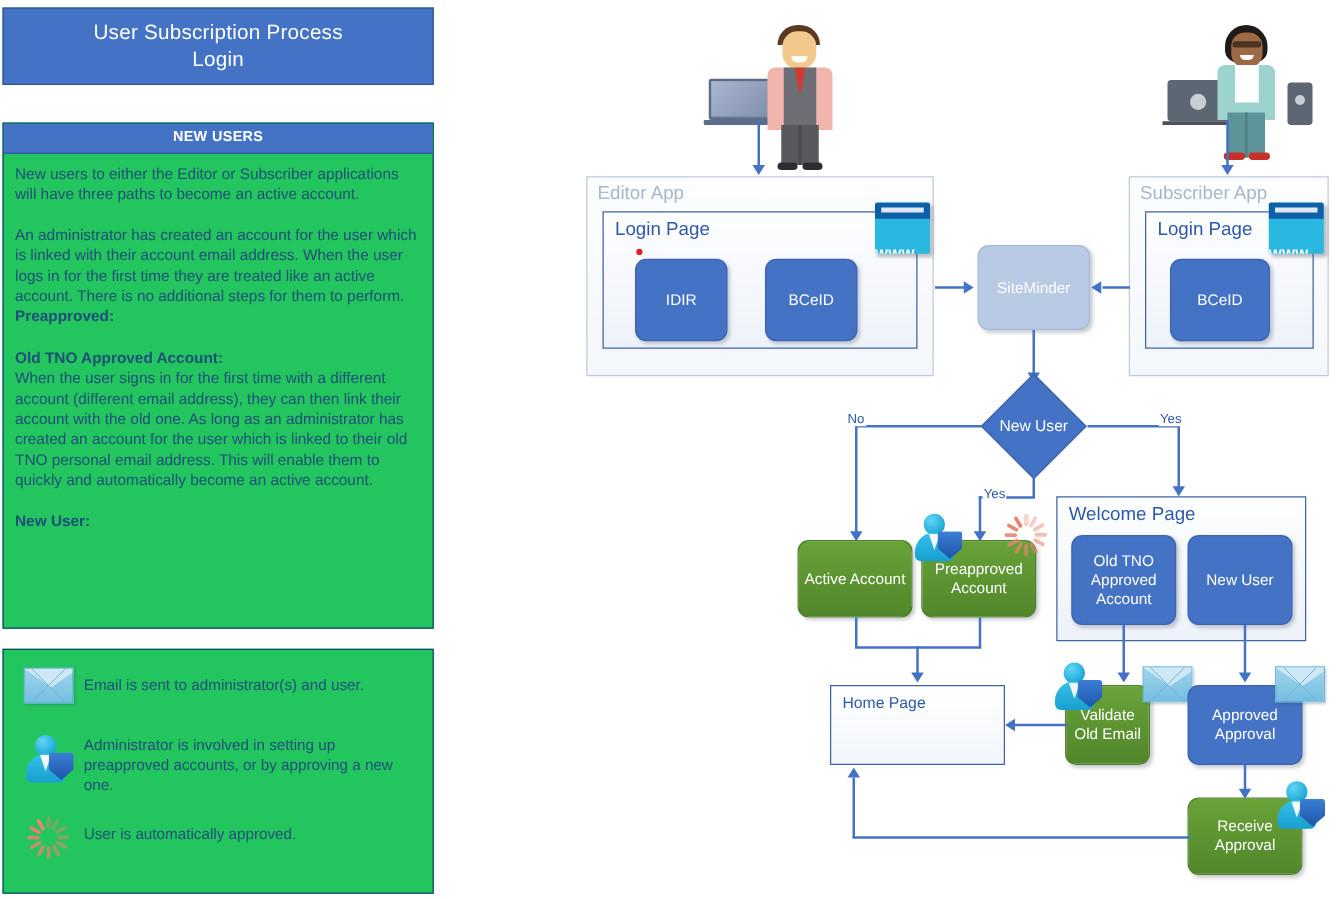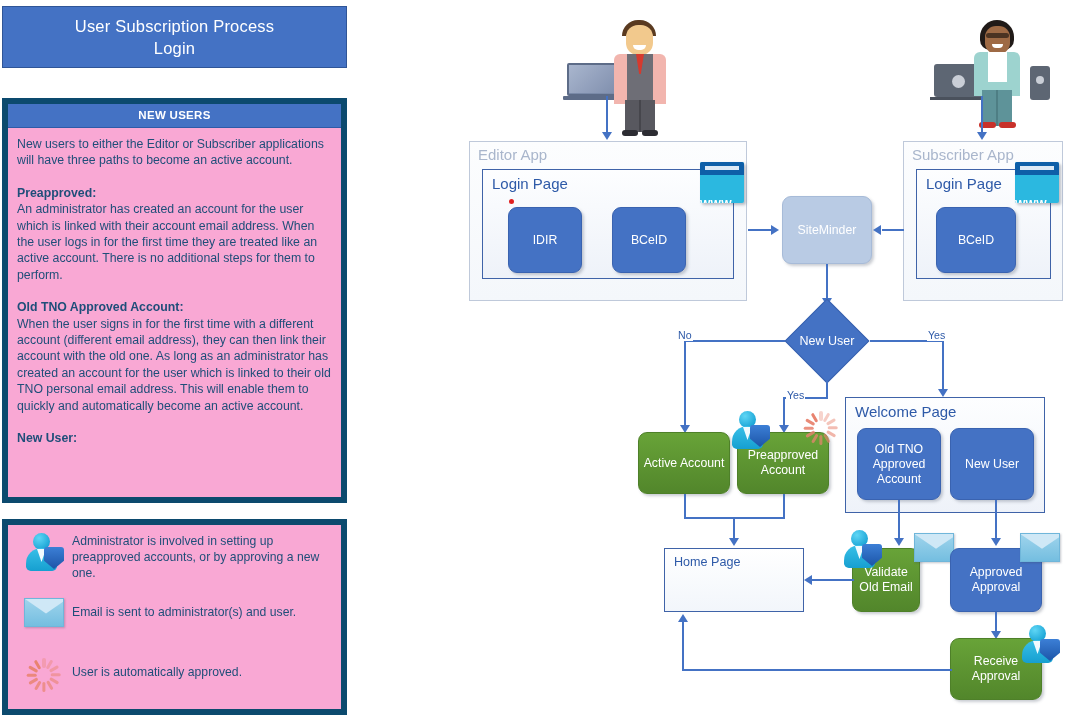--- a/index.html
+++ b/index.html
@@ -25,22 +25,22 @@
     display: flex; flex-direction: column;
     align-items: center; justify-content: center;
     font-size: 16.5px; line-height: 22px;
     letter-spacing: .2px;
   }
   .panel-title .l1 { font-weight: 400; }
   .panel-title .l2 { font-weight: 400; }
 
   .panel {
     position: absolute;
-    border: 6px solid #0c4a6e;
-    background: #f9a8d4;
+    border: 1px solid #0c4a6e;
+    background: #22c55e;
   }
   .panel-head {
     background: #4472C4;
     color: #ffffff;
     font-weight: bold;
     font-size: 11.5px;
     letter-spacing: .3px;
     text-align: center;
     padding: 5px 0 6px 0;
     border-bottom: 1px solid #2E5AA8;
@@ -191,49 +191,49 @@
   <div class="panel-title">
     <div class="l1">User Subscription Process</div>
     <div class="l2">Login</div>
   </div>
 
   <div class="panel" id="newusers">
     <div class="panel-head">NEW USERS</div>
     <div class="panel-body">
       <p>New users to either the Editor or Subscriber applications will have three paths to become an active account.</p>
       <div class="gap"></div>
+      <p>An administrator has created an account for the user which is linked with their account email address.  When the user logs in for the first time they are treated like an active account.  There is no additional steps for them to perform.</p>
       <p><b>Preapproved</b><b>:</b></p>
-      <p>An administrator has created an account for the user which is linked with their account email address.  When the user logs in for the first time they are treated like an active account.  There is no additional steps for them to perform.</p>
       <div class="gap"></div>
       <p><b>Old TNO Approved Account</b><b>:</b></p>
       <p>When the user signs in for the first time with a different account (different email address), they can then link their account with the old one.  As long as an administrator has created an account for the user which is linked to their old TNO personal email address.  This will enable them to quickly and automatically become an active account.</p>
       <div class="gap"></div>
       <p><b>New User</b><b>:</b></p>
     </div>
   </div>
 
   <div class="panel" id="legend">
+
+    <div class="legend-row" style="padding-top:10px;">
+      <div class="legend-ico">
+        <div class="env" style="left:8px; top:4px;"></div>
+      </div>
+      <div class="legend-txt" style="padding-top:10px;">Email is sent to administrator(s) and user.</div>
+    </div>
 
     <div class="legend-row">
       <div class="legend-ico">
         <div class="adm" style="left:8px; top:2px;">
           <div class="head"></div>
             <div class="body"></div>
             <div class="collar"></div>
             <div class="shield"></div>
         </div>
       </div>
       <div class="legend-txt">Administrator is involved in setting up preapproved accounts, or by approving a new one.</div>
-    </div>
-
-    <div class="legend-row" style="padding-top:10px;">
-      <div class="legend-ico">
-        <div class="env" style="left:8px; top:4px;"></div>
-      </div>
-      <div class="legend-txt" style="padding-top:10px;">Email is sent to administrator(s) and user.</div>
     </div>
 
     <div class="legend-row" style="padding-top:12px;">
       <div class="legend-ico">
         <div class="spin" id="legend-spin" style="left:11px; top:2px;">
             <i style="transform: rotate(0deg); opacity: 0.35;"></i>
             <i style="transform: rotate(30deg); opacity: 0.41;"></i>
             <i style="transform: rotate(60deg); opacity: 0.47;"></i>
             <i style="transform: rotate(90deg); opacity: 0.53;"></i>
             <i style="transform: rotate(120deg); opacity: 0.59;"></i>

